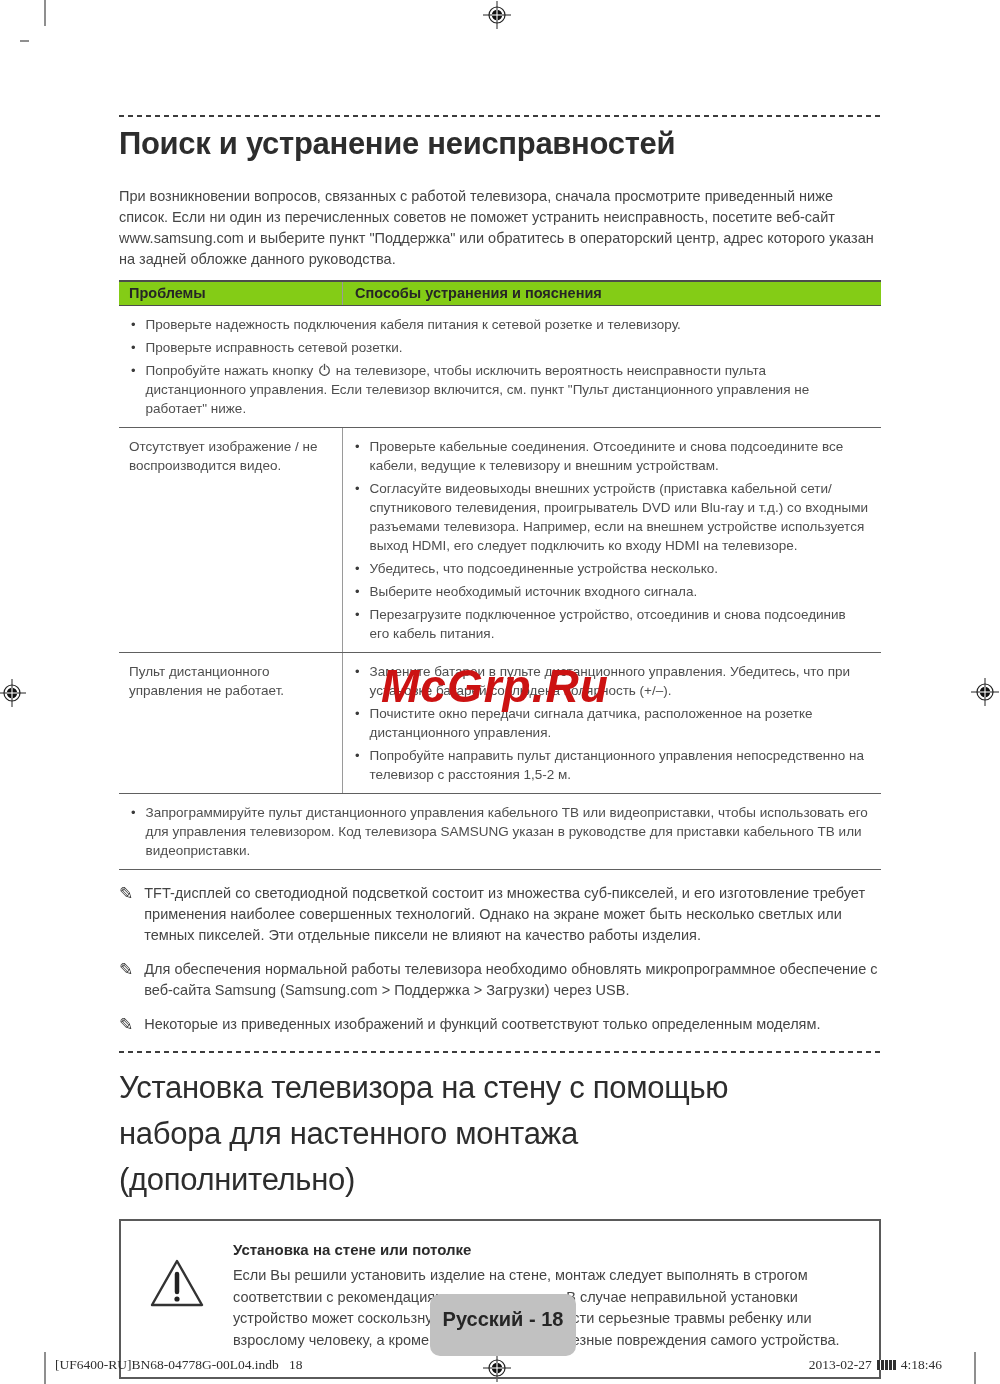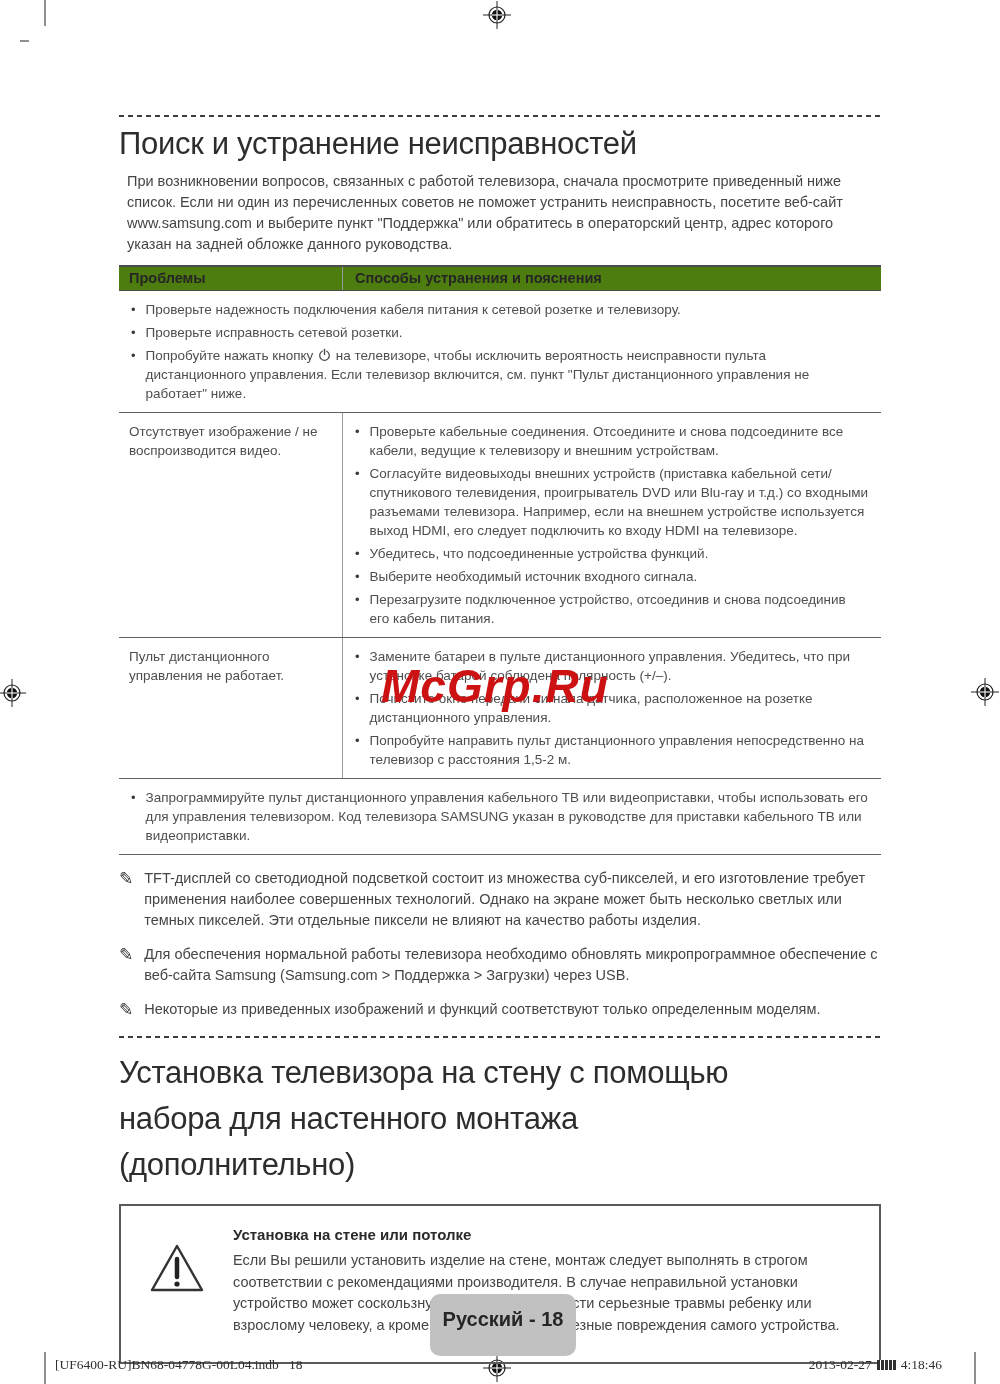--- a/index.html
+++ b/index.html
@@ -5,25 +5,25 @@
   html,body{margin:0;padding:0;}
   body{
     width:1000px;height:1384px;position:relative;background:#ffffff;
     font-family:"Liberation Sans","DejaVu Sans",sans-serif;color:#3f3f3f;
     overflow:hidden;
   }
   .content{position:absolute;left:119px;top:0;width:762px;}
   .dashed{height:2px;background:repeating-linear-gradient(90deg,#3c3c3c 0 5px,transparent 5px 9px);}
   #dash1{margin-top:115px;}
   #dash2{margin-top:16px;}
-  .page-title{font-size:31px;font-weight:400;color:#2d2d2d;letter-spacing:-0.3px;margin:9px 0 9px;}
+  .page-title{font-size:31px;font-weight:700;color:#2d2d2d;letter-spacing:-0.3px;margin:9px 0 24px;}
   .intro{font-size:14.5px;line-height:21px;color:#454545;}
   
   .tbl{margin-top:10px;border-top:2px solid #4c4c4c;}
-  .t-head{display:flex;background:#4d7c0f;border-bottom:1px solid #4c4c4c;font-weight:bold;font-size:14.5px;color:#262626;align-items:flex-end;}
+  .t-head{display:flex;background:#84cc16;border-bottom:1px solid #4c4c4c;font-weight:bold;font-size:14.5px;color:#262626;align-items:flex-end;}
   .t-head .col-problem,.t-head .col-solutions{padding-top:3px;padding-bottom:4px;}
   .col-problem{width:224px;flex:none;padding:9px 10px;box-sizing:border-box;border-right:1px solid #9a9a9a;}
   .col-solutions{flex:1;padding:5px 12px 9px;box-sizing:border-box;}
   .t-row{display:flex;border-bottom:1px solid #606060;font-size:13.5px;line-height:19px;color:#4e4e4e;}
   .sol{display:flex;gap:10px;margin-top:4px;}
   .sol .dot{flex:none;font-size:13px;line-height:19px;color:#3a3a3a;}
   .power-ic{display:inline-block;vertical-align:-2px;margin:0 1px;}
   
   .notes{margin-top:4px;}
   .note{display:flex;gap:11px;margin-top:13px;font-size:14.5px;line-height:21px;color:#454545;}
@@ -95,21 +95,21 @@
 
 <div class="cropv" style="left:44px;top:0;height:26px;"></div>
 <div class="croph" style="left:20px;top:40px;width:9px;"></div>
 <div class="cropv" style="left:44px;top:1352px;height:32px;"></div>
 <div class="cropv" style="left:974px;top:1352px;height:32px;"></div>
 
 <div class="content">
   <div class="dashed" id="dash1"></div>
 
   <h1 class="page-title">Поиск и устранение неисправностей</h1>
-  <p class="intro" style="margin:8px;">При возникновении вопросов, связанных с работой телевизора, сначала просмотрите приведенный ниже список. Если ни один из перечисленных советов не поможет устранить неисправность, посетите веб-сайт www.samsung.com и выберите пункт "Поддержка" или обратитесь в операторский центр, адрес которого указан на задней обложке данного руководства.</p>
+  <p class="intro" style="margin:0;">При возникновении вопросов, связанных с работой телевизора, сначала просмотрите приведенный ниже список. Если ни один из перечисленных советов не поможет устранить неисправность, посетите веб-сайт www.samsung.com и выберите пункт "Поддержка" или обратитесь в операторский центр, адрес которого указан на задней обложке данного руководства.</p>
 
   <div class="tbl">
     <div class="t-head">
       <div class="col-problem">Проблемы</div>
       <div class="col-solutions">Способы устранения и пояснения</div>
     </div>
     <div>
         <div class="t-row">
           <div class="col-solutions">
             <div class="sol">
@@ -136,21 +136,21 @@
             <div class="sol">
               <span class="dot">•</span>
               <span class="sol-text">Проверьте кабельные соединения. Отсоедините и снова подсоедините все кабели, ведущие к телевизору и внешним устройствам.</span>
             </div>
             <div class="sol">
               <span class="dot">•</span>
               <span class="sol-text">Согласуйте видеовыходы внешних устройств (приставка кабельной сети/спутникового телевидения, проигрыватель DVD или Blu-ray и т.д.) со входными разъемами телевизора. Например, если на внешнем устройстве используется выход HDMI, его следует подключить ко входу HDMI на телевизоре.</span>
             </div>
             <div class="sol">
               <span class="dot">•</span>
-              <span class="sol-text">Убедитесь, что подсоединенные устройства функций.</span>
+              <span class="sol-text">Убедитесь, что подсоединенные устройства несколько.</span>
             </div>
             <div class="sol">
               <span class="dot">•</span>
               <span class="sol-text">Выберите необходимый источник входного сигнала.</span>
             </div>
             <div class="sol">
               <span class="dot">•</span>
               <span class="sol-text">Перезагрузите подключенное устройство, отсоединив и снова подсоединив его кабель питания.</span>
             </div>
           </div>

